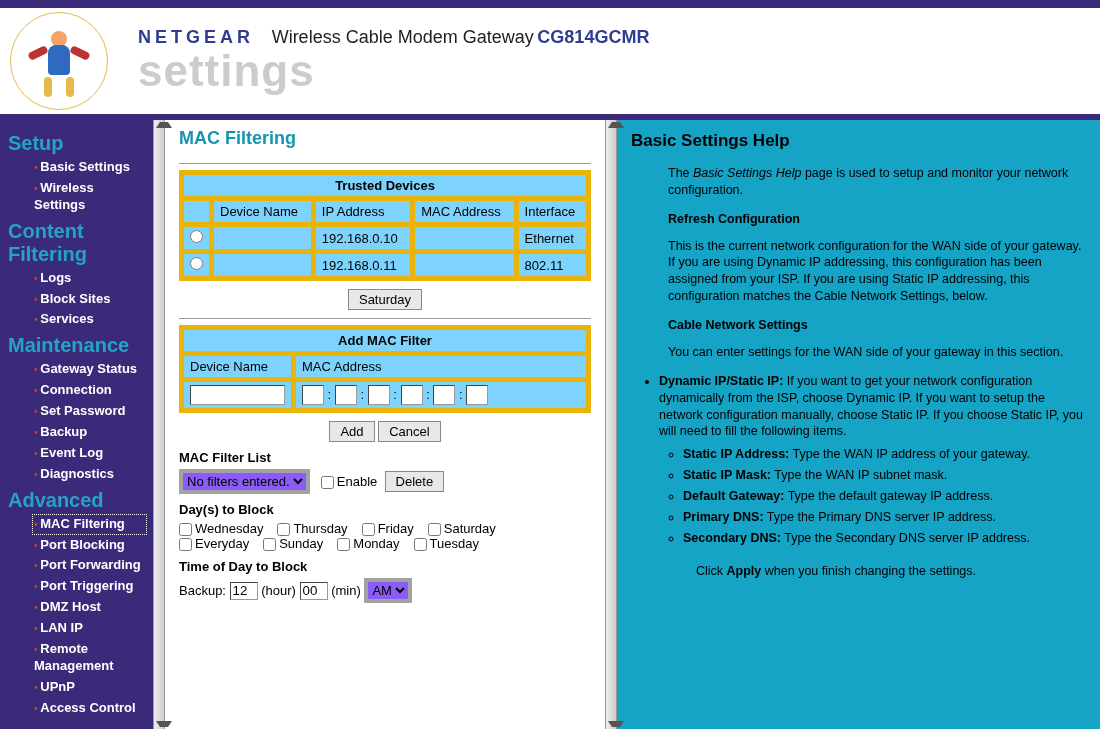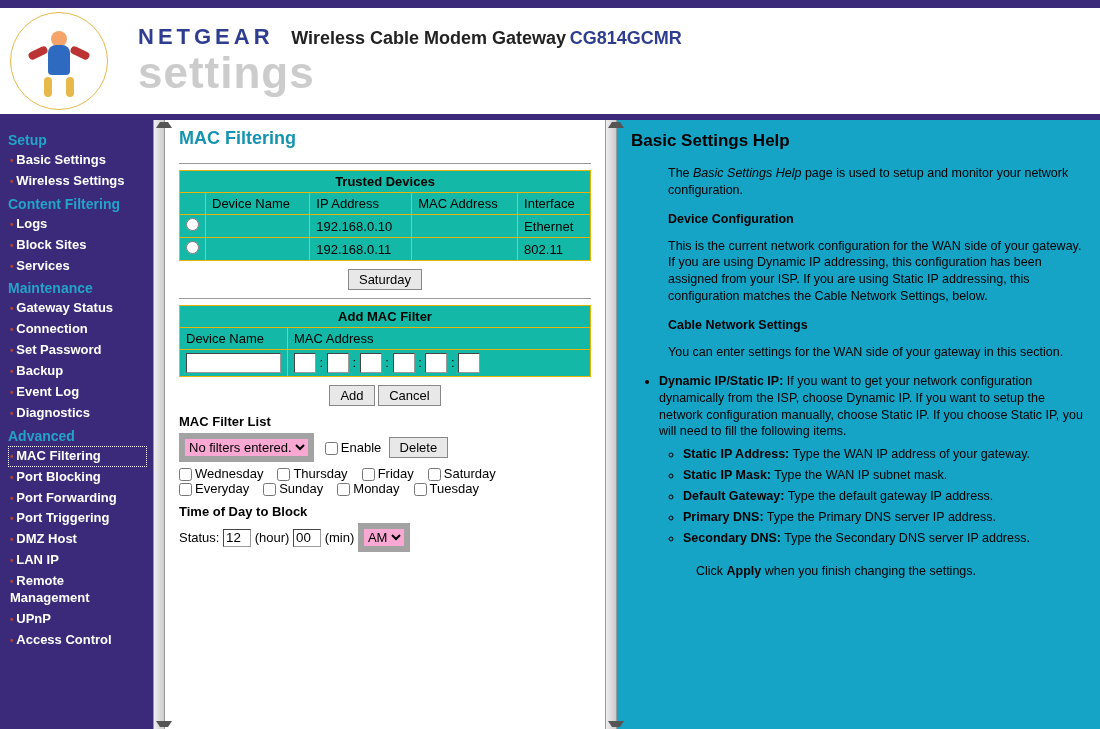--- a/index.html
+++ b/index.html
@@ -8,48 +8,48 @@
 .header { height: 106px; background: #fff; padding-left: 10px; display: flex; align-items: center; }
 .logo-circle { width: 98px; height: 98px; border: 1px solid #e7b84a; border-radius: 50%; position: relative; display: flex; align-items: center; justify-content: center; margin-right: 30px; }
 .logo-inner { width: 50px; height: 60px; position: relative; }
 .logo-inner .head { width: 16px; height: 16px; background: #f4a46a; border-radius: 50%; position: absolute; top: 0; left: 50%; transform: translateX(-50%); }
 .logo-inner .body { width: 22px; height: 30px; background: #2e6bc0; border-radius: 8px 8px 4px 4px; position: absolute; top: 14px; left: 50%; transform: translateX(-50%); }
 .logo-inner .arm1 { width: 20px; height: 8px; background: #b33; position: absolute; top: 18px; left: -6px; border-radius: 4px; transform: rotate(-25deg); }
 .logo-inner .arm2 { width: 20px; height: 8px; background: #b33; position: absolute; top: 18px; right: -6px; border-radius: 4px; transform: rotate(25deg); }
 .logo-inner .leg1 { width: 8px; height: 20px; background: #e7b84a; position: absolute; bottom: -6px; left: 10px; border-radius: 4px; }
 .logo-inner .leg2 { width: 8px; height: 20px; background: #e7b84a; position: absolute; bottom: -6px; right: 10px; border-radius: 4px; }
 .header-text { flex: 1; }
-.brand { color: #2e3d8f; font-weight: bold; letter-spacing: 4px; font-size: 22px; }
-.product { font-weight: bold; font-size: 18px; color: #222; margin-left: 14px; }
+.brand { color: #2e3d8f; font-weight: bold; letter-spacing: 4px; font-size: 18px; }
+.product { font-weight: normal; font-size: 18px; color: #222; margin-left: 14px; }
 .model { color: #2e3d8f; font-weight: bold; font-size: 18px; }
 .settings-title { font-size: 44px; color: #ccc; font-weight: bold; letter-spacing: 1px; margin-top: -2px; }
 .hr-band { height: 6px; background: #3b2a7a; }
 .columns { display: flex; height: calc(729px - 8px - 106px - 6px); }
 .sidebar { width: 153px; background: #3b2a7a; color: #fff; padding: 8px 6px 8px 8px; overflow: hidden; }
-.sidebar .section { color: #24a3c9; font-weight: bold; font-size: 14px; margin: 4px 0 2px 0; }
-.sidebar .item { color: #fff; font-size: 13px; font-weight: bold; padding: 2px 0 2px 2px; line-height: 1.3; }
+.sidebar .section { color: #24a3c9; font-weight: bold; font-size: 20px; margin: 4px 0 2px 0; }
+.sidebar .item { color: #fff; font-size: 13px; font-weight: bold; padding: 2px 0 2px 2px; line-height: 1.3; margin-left: 24px; }
 .sidebar .item::before { content: "• "; color: #b5462e; font-size: 10px; }
 .sidebar .item.active { border: 1px dotted #fff; padding: 1px 0 1px 1px; }
 .vbar { width: 12px; background: linear-gradient(to right, #eee, #ccc); border-left: 1px solid #999; border-right: 1px solid #999; position: relative; }
 .vbar::before, .vbar::after { content: ""; position: absolute; left: 2px; width: 8px; height: 0; border-left: 4px solid transparent; border-right: 4px solid transparent; }
 .vbar::before { top: 2px; border-bottom: 6px solid #555; }
 .vbar::after { bottom: 2px; border-top: 6px solid #555; }
 .main { flex: 1; padding: 8px 14px; overflow: hidden; }
 .main h2 { color: #1594b1; font-size: 18px; margin-bottom: 14px; }
 .main hr { border: none; border-top: 1px solid #999; margin: 6px 0; }
 table.box { border-collapse: collapse; }
-table.box th, table.box td { border: 1px solid #eab308; padding: 3px 6px; font-size: 13px; text-align: left; background: #14b8a6; }
+table.box th, table.box td { border: 5px solid #eab308; padding: 3px 6px; font-size: 13px; text-align: left; background: #7dd3fc; }
 table.box th.center, table.box td.center { text-align: center; }
 table.box .title-row td { font-weight: bold; text-align: center; }
 .btn { background: #e8e8e8; border: 1px solid #888; padding: 2px 10px; font-size: 13px; cursor: pointer; }
 .center-row { text-align: center; margin: 8px 0; }
 .macbox { width: 22px; text-align: center; border: 1px inset #999; height: 20px; font-size: 12px; }
 .dn-input { width: 95px; height: 20px; border: 1px inset #999; }
 .section-label { font-weight: bold; font-size: 13px; margin: 8px 0 4px 0; }
-select { font-size: 13px; background: #f9a8d4; border: 6px solid #a3a3a3; }
+select { font-size: 13px; background: #8b5cf6; border: 4px solid #a3a3a3; }
 .chk-row label { margin-right: 14px; font-size: 13px; }
 .chk-row input { margin-right: 3px; vertical-align: middle; }
 .time-row input[type=text] { width: 28px; border: 1px inset #999; height: 18px; text-align: left; padding-left: 2px; }
 .help { width: 483px; background: #15a3c6; color: #000; padding: 10px 16px 10px 14px; overflow: hidden; font-size: 12.5px; line-height: 1.35; }
 .help h2 { font-size: 17px; font-weight: bold; margin-bottom: 12px; color: #000; }
 .help p { margin-bottom: 12px; margin-left: 37px; }
 .help .sub { font-weight: bold; margin-bottom: 10px; }
 .help ul { padding-left: 28px; margin-bottom: 10px; }
 .help ul li { margin-bottom: 16px; }
 .help ul ul { list-style-type: circle; padding-left: 24px; margin-top: 6px; }
@@ -174,40 +174,41 @@
       <button class="btn">Cancel</button>
     </div>
 
     <div class="section-label">MAC Filter List</div>
     <div>
       <select><option>No filters entered.</option></select>
       &nbsp;&nbsp;<label class="chk-row"><input type="checkbox" style=""><span>Enable</span></label>
       &nbsp;<button class="btn">Delete</button>
     </div>
 
+    <div class="section-label">Day(s) to Block</div>
     <div class="chk-row" id="days2" style="margin-top:4px"><label><input type="checkbox" style=""><span>Wednesday</span></label><label><input type="checkbox" style=""><span>Thursday</span></label><label><input type="checkbox" style=""><span>Friday</span></label><label><input type="checkbox" style=""><span>Saturday</span></label></div>
     <div class="chk-row" id="days1"><label><input type="checkbox" style=""><span>Everyday</span></label><label><input type="checkbox" style=""><span>Sunday</span></label><label><input type="checkbox" style=""><span>Monday</span></label><label><input type="checkbox" style=""><span>Tuesday</span></label></div>
 
     <div class="section-label">Time of Day to Block</div>
     <div class="time-row" style="margin-top:4px">
-      <span>Status:</span>
+      <span>Backup:</span>
       <input type="text" value="12" style="">
       <span>(hour)</span>
       <input type="text" value="00" style="">
       <span>(min)</span>
       <select><option>AM</option></select>
     </div>
   </div>
 
   <div class="vbar"></div>
 
   <div class="help">
     <h2>Basic Settings Help</h2>
     <p><span>The </span><i>Basic Settings Help</i><span> page is used to setup and monitor your network configuration.</span></p>
-    <p class="sub">Device Configuration</p>
+    <p class="sub">Refresh Configuration</p>
     <p>This is the current network configuration for the WAN side of your gateway. If you are using Dynamic IP addressing, this configuration has been assigned from your ISP. If you are using Static IP addressing, this configuration matches the Cable Network Settings, below.</p>
     <p class="sub">Cable Network Settings</p>
     <p>You can enter settings for the WAN side of your gateway in this section.</p>
     <ul>
       <li><b>Dynamic IP/Static IP:</b><span> If you want to get your network configuration dynamically from the ISP, choose Dynamic IP. If you want to setup the network configuration manually, choose Static IP. If you choose Static IP, you will need to fill the following items.</span>
         <ul>
           <li><b>Static IP Address:</b><span> Type the WAN IP address of your gateway.</span></li>
           <li><b>Static IP Mask:</b><span> Type the WAN IP subnet mask.</span></li>
           <li><b>Default Gateway:</b><span> Type the default gateway IP address.</span></li>
           <li><b>Primary DNS:</b><span> Type the Primary DNS server IP address.</span></li>

